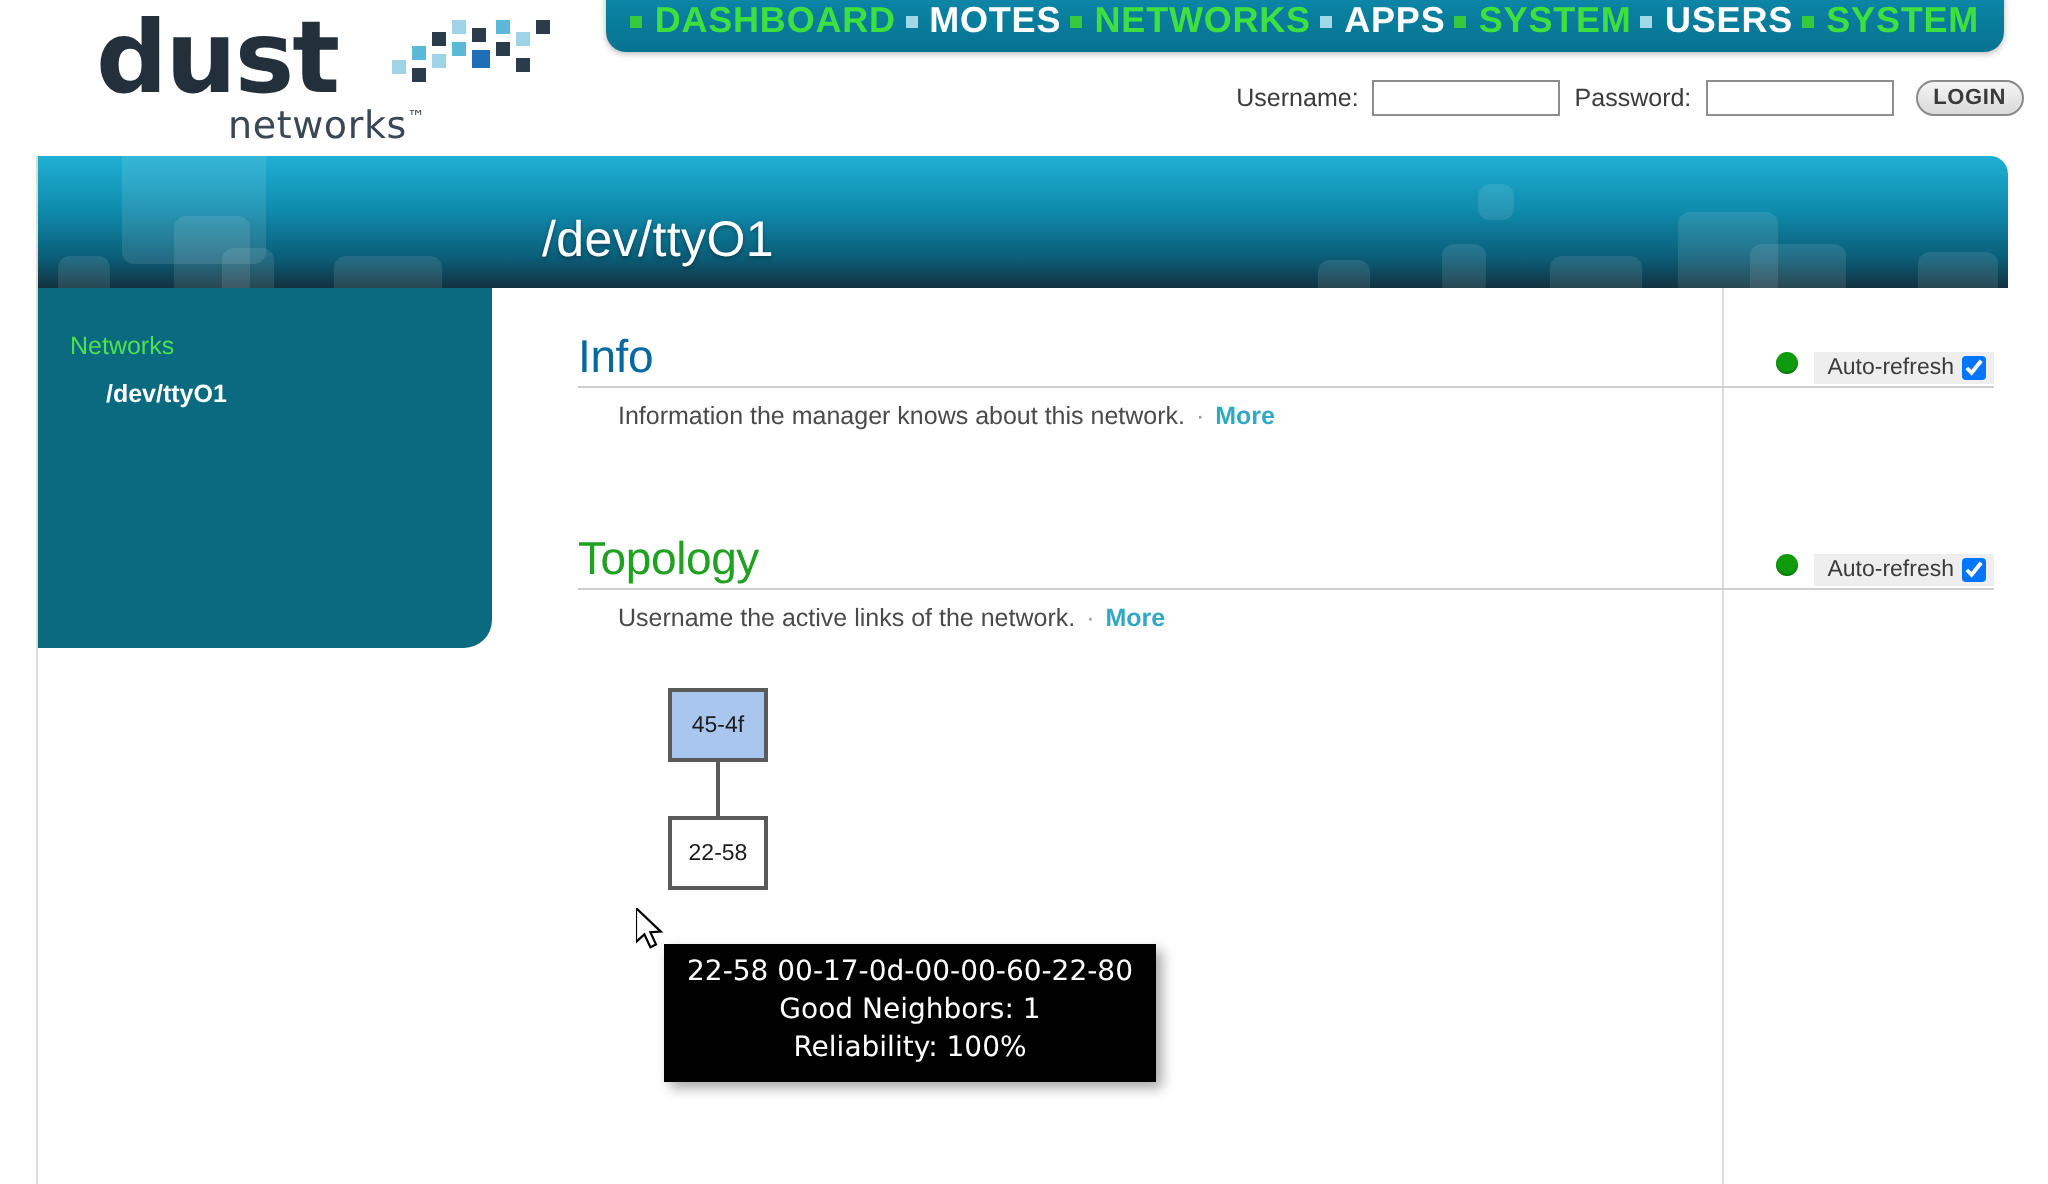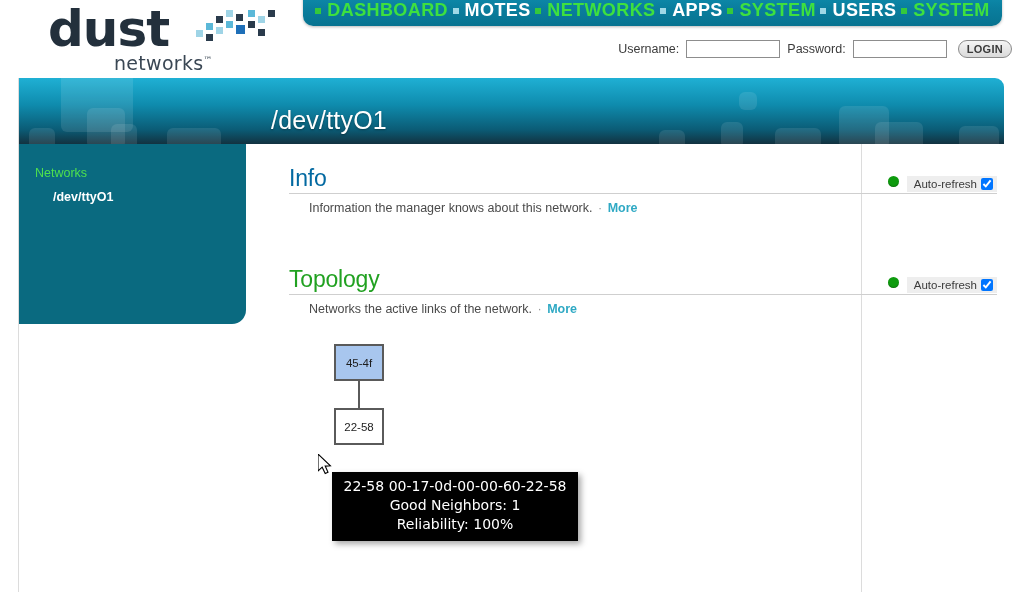--- a/index.html
+++ b/index.html
@@ -402,41 +402,41 @@
           <div class="sec-title green">Topology</div>
           <div class="sec-tools">
             <span class="status-dot"></span>
             <span class="refresh-box">
               <span>Auto-refresh</span>
               <input type="checkbox" checked="" style="">
             </span>
           </div>
         </div>
         <div class="sec-sub">
-          <span>Networks the active links of the network.</span>
+          <span>Username the active links of the network.</span>
           <span class="sep">·</span>
           <a class="more-link">More</a>
         </div>
 
         <div class="graph">
           <div class="node manager" style="left:25px; top:0px;">
             <span>45-4f</span>
           </div>
           <div class="edge" style="left:49px; top:37px; height:27px;"></div>
           <div class="node mote" style="left:25px; top:64px;">
             <span>22-58</span>
           </div>
         </div>
       </div>
 
     </div>
   </div>
 
   <div class="tooltip">
-    <div>22-58 00-17-0d-00-00-60-22-58</div>
+    <div>22-58 00-17-0d-00-00-60-22-80</div>
     <div>Good Neighbors: 1</div>
     <div>Reliability: 100%</div>
   </div>
 
   <div class="cursor">
     <svg width="16" height="24" viewBox="0 0 16 24">
       <polygon points="0,0 0,17 4.2,13.2 7.2,19.6 10,18.2 7.2,12.1 12.4,11.8" fill="#ffffff" stroke="#000000" stroke-width="1.1"></polygon>
     </svg>
   </div>
 

